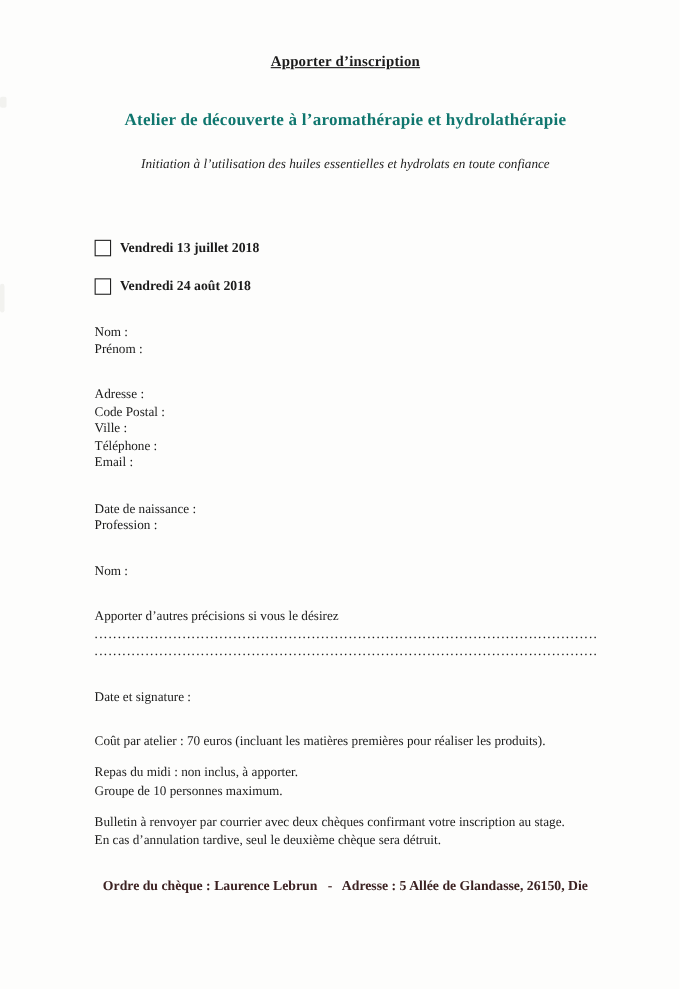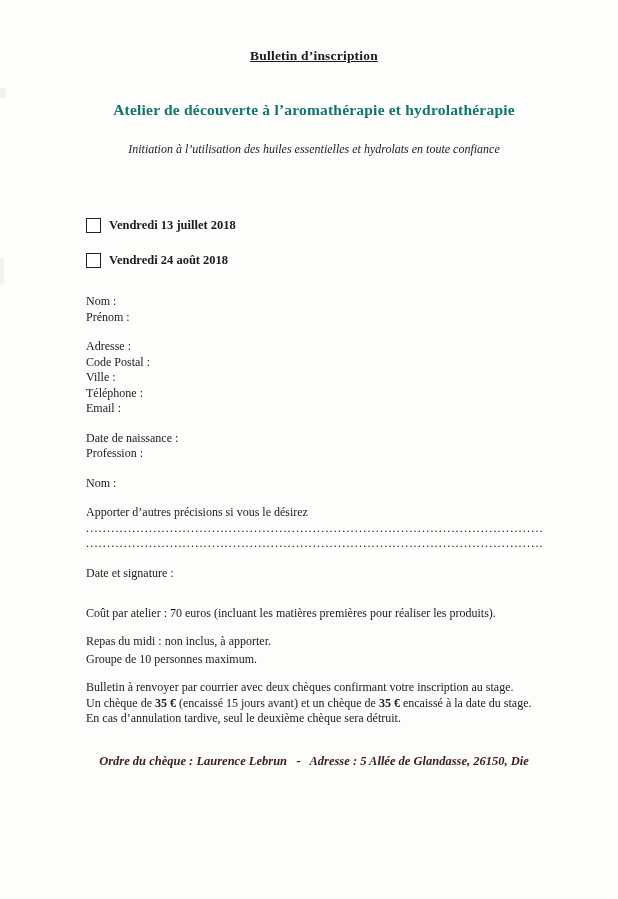--- a/index.html
+++ b/index.html
@@ -43,49 +43,49 @@
   .fline{
     display:flex;align-items:baseline;height:15.5px;
     overflow:hidden;white-space:nowrap;flex-direction:column;
   }
   .flabel{flex:0 0 auto;white-space:pre;}
   .dots{
     flex:1 1 auto;overflow:hidden;white-space:nowrap;
     letter-spacing:1.2px;
   }
   .dots.fixed{flex:0 0 auto;width:198px;}
-  .group{margin-top:14px;}
+  .group{margin-top:26px;}
   .group.first{margin-top:0;}
   .heading-line{height:15.5px;white-space:pre;}
 
   .info p{margin:0;}
   .info .cost{margin-top:25px;}
   .info .meal{margin-top:13px;}
   .info .grp{margin-top:3px;}
 
   .payment{margin-top:13px;}
   .payment .pline{height:15.5px;white-space:pre;}
   .bold{font-weight:bold;}
 
   .footer{
     margin-top:27px;text-align:center;
-    font-weight:bold;font-style:italic;font-size:12.5px;
+    font-weight:bold;font-size:12.5px;
     color:#3c2222;white-space:pre;
   }
 </style>
 </head>
 <body>
 
 <div class="page">
 
   <div class="artifact a1"></div>
   <div class="artifact a2"></div>
 
   <div class="center">
-    <h1 class="doc-title">Bulletin d’inscription</h1>
+    <h1 class="doc-title">Apporter d’inscription</h1>
     <h2 class="main-title">Atelier de découverte à l’aromathérapie et hydrolathérapie</h2>
     <p class="subtitle">Initiation à l’utilisation des huiles essentielles et hydrolats en toute confiance</p>
   </div>
 
   <div class="sessions">
     <div class="option">
       <span class="cbox"></span>
       <span class="olabel">Vendredi 13 juillet 2018</span>
     </div>
     <div class="option">
@@ -170,19 +170,18 @@
   </div>
 
   <div class="info">
     <p class="cost">Coût par atelier : 70 euros (incluant les matières premières pour réaliser les produits).</p>
     <p class="meal">Repas du midi : non inclus, à apporter.</p>
     <p class="grp">Groupe de 10 personnes maximum.</p>
   </div>
 
   <div class="payment">
     <div class="pline">Bulletin à renvoyer par courrier avec deux chèques confirmant votre inscription au stage.</div>
-    <div class="pline"><span>Un chèque de </span><span class="bold">35 €</span><span> (encaissé 15 jours avant) et un chèque de </span><span class="bold">35 €</span><span> encaissé à la date du stage.</span></div>
     <div class="pline">En cas d’annulation tardive, seul le deuxième chèque sera détruit.</div>
   </div>
 
   <div class="footer">Ordre du chèque : Laurence Lebrun   -   Adresse : 5 Allée de Glandasse, 26150, Die</div>
 
 </div>
 
 </body></html>

